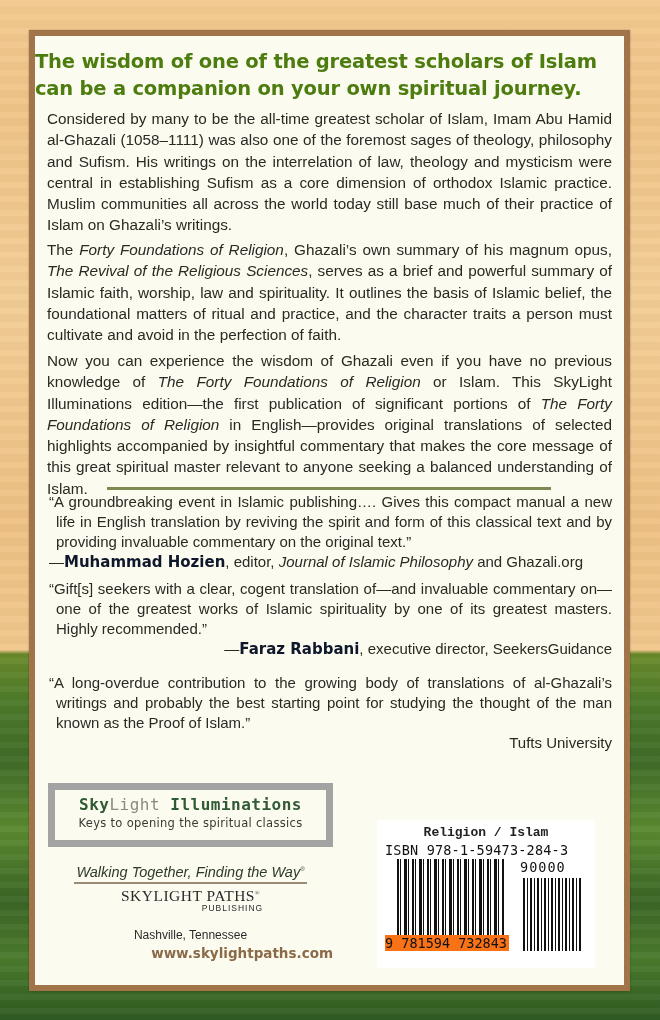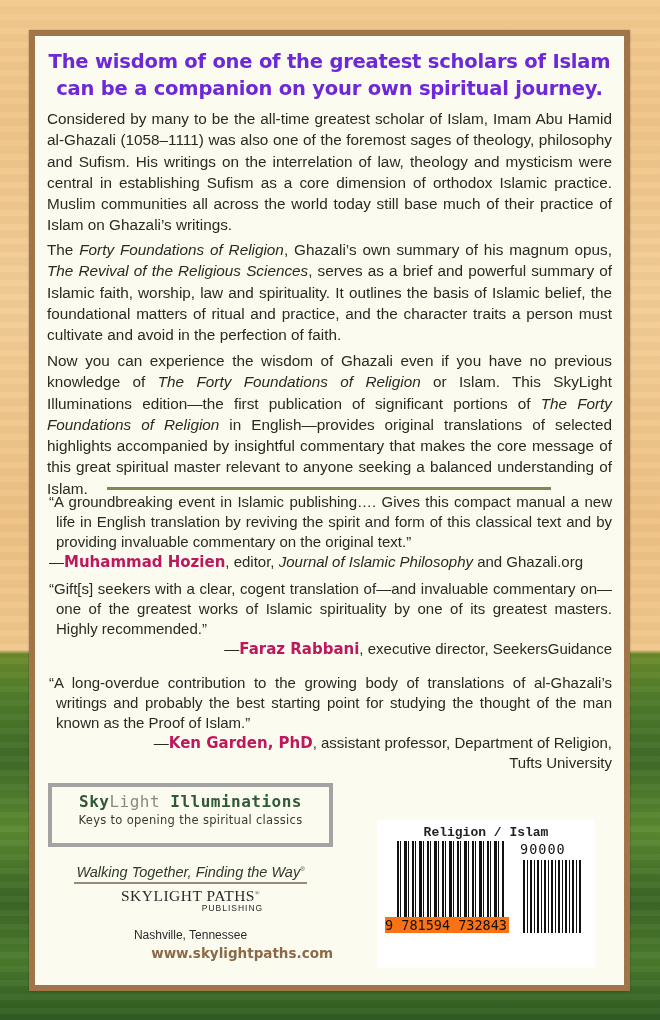--- a/index.html
+++ b/index.html
@@ -20,22 +20,22 @@
       padding: 6px;
       box-shadow: 0 0 2px rgba(0,0,0,0.3);
     }
     .panel {
       width: 100%; height: 100%;
       background: #fcfbf0;
       position: relative;
     }
     .headline {
       position: absolute; left: 0; right: 0; top: 12px;
-      text-align: center;
-      color: #6d28d9;
+      text-align: left;
+      color: #4d7c0f;
       font-family: "DejaVu Sans", sans-serif;
       font-weight: bold;
       font-size: 19.5px;
       line-height: 27px;
       letter-spacing: -0.2px;
     }
     .body-text {
       position: absolute; left: 12px; right: 12px;
       font-family: "Liberation Sans", sans-serif;
       font-size: 15.3px;
@@ -54,28 +54,28 @@
     .quote {
       position: absolute; left: 14px; right: 12px;
       font-family: "Liberation Sans", sans-serif;
       font-size: 15px;
       line-height: 20px;
       color: #2a2a24;
     }
     .quote .q-text { text-indent: -7px; padding-left: 7px; text-align: justify; }
     .quote .attr { text-align: right; }
     .quote .attr-left { text-align: left; padding-left: 0px; }
-    .attr b { font-family: "DejaVu Sans", sans-serif; font-weight: bold; color: #be185d; }
+    .attr b { font-family: "DejaVu Sans", sans-serif; font-weight: bold; color: #0f172a; }
     .attr i { font-style: italic; }
     .q1 { top: 456px; }
     .q2 { top: 543px; }
     .q3 { top: 637px; }
     .series-box {
       position: absolute; left: 13px; top: 747px; width: 285px; height: 64px;
-      border: 4px solid #a3a3a3;
+      border: 7px solid #a3a3a3;
       background: #fcfbf0;
       text-align: center;
       padding-top: 5px;
     }
     .series-title {
       font-family: "DejaVu Sans Mono", monospace;
       font-size: 16px; font-weight: bold; color: #2f5a34; letter-spacing: 0.5px;
     }
     .series-title .light { font-weight: normal; color: #8a8a80; }
     .series-sub {
@@ -157,39 +157,39 @@
       <div class="attr attr-left">—<b>Muhammad Hozien</b><span>, editor, </span><i>Journal of Islamic Philosophy</i><span> and Ghazali.org</span></div>
     </div>
 
     <div class="quote q2">
       <div class="q-text">“Gift[s] seekers with a clear, cogent translation of—and invaluable commentary on—one of the greatest works of Islamic spirituality by one of its greatest masters. Highly recommended.”</div>
       <div class="attr">—<b>Faraz Rabbani</b><span>, executive director, SeekersGuidance</span></div>
     </div>
 
     <div class="quote q3">
       <div class="q-text">“A long-overdue contribution to the growing body of translations of al-Ghazali’s writings and probably the best starting point for studying the thought of the man known as the Proof of Islam.”</div>
-      <div class="attr">—<b>Ken Garden, PhD</b><span>, assistant professor, Department of Religion,</span></div>
       <div class="attr">Tufts University</div>
     </div>
 
     <div class="series-box">
       <div class="series-title"><span>Sky</span><span class="light">Light</span><span> Illuminations</span></div>
       <div class="series-sub">Keys to opening the spiritual classics</div>
     </div>
 
     <div class="publisher">
       <div class="tagline"><span>Walking Together, Finding the Way</span><sup>®</sup></div>
       <div class="pub-name"><span>SKYLIGHT PATHS</span><sup>®</sup></div>
       <div class="pub-sub">PUBLISHING</div>
       <div class="pub-loc">Nashville, Tennessee</div>
       <div class="pub-url">www.skylightpaths.com</div>
     </div>
 
     <div class="barcode-box">
       <div class="bc-category">Religion / Islam</div>
+      <div class="bc-isbn">ISBN 978-1-59473-284-3</div>
       <div class="bc-bars-wrap">
         <div class="bc-main"></div>
         <div class="bc-addon-num">90000</div>
         <div class="bc-addon"></div>
         <div class="bc-digits">9 781594 732843</div>
       </div>
     </div>
 
   </div>
 </div>

